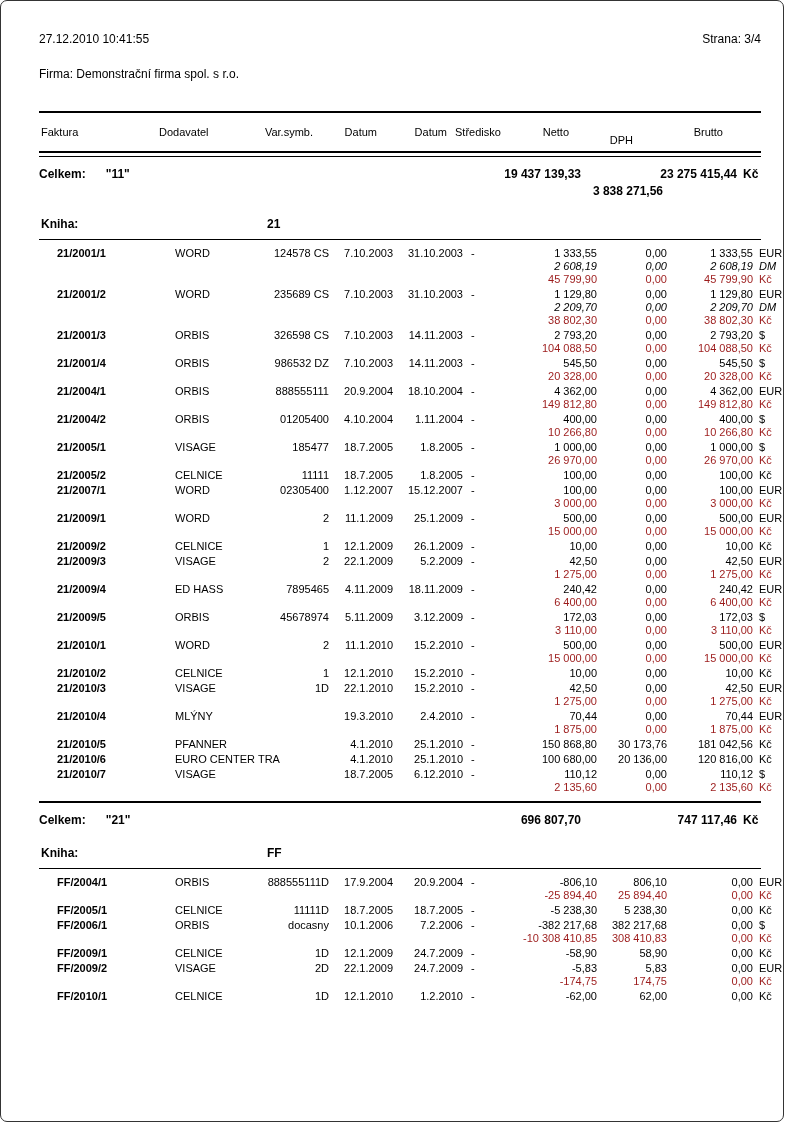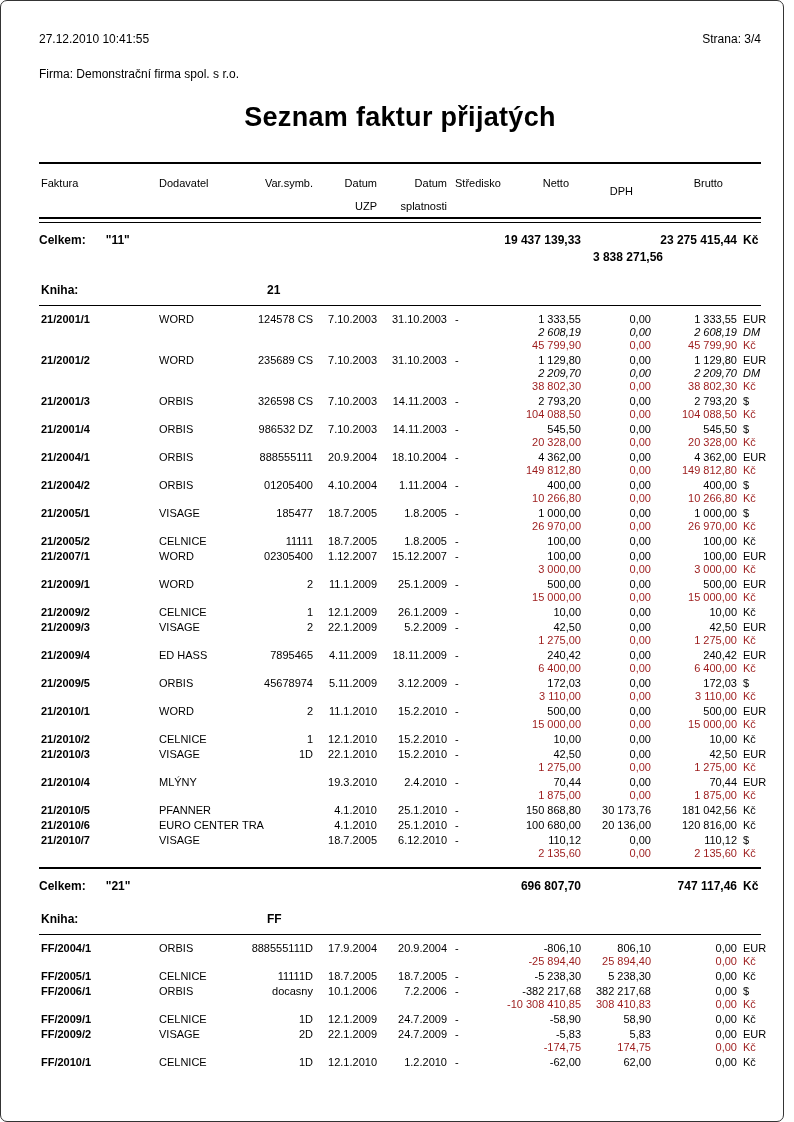--- a/index.html
+++ b/index.html
@@ -21,21 +21,21 @@
   .hline{font-size:11px;line-height:15px;}
   .thead-pad{padding:4px 0 3px;}
   .cell{display:flex;white-space:nowrap;overflow:visible;align-items:center;}
   .cr{justify-content:flex-end;}
   .cl{justify-content:flex-start;}
   .pl2{padding-left:2px;} .pl10{padding-left:10px;} .pl8{padding-left:8px;} .pl6{padding-left:6px;}
   .hd-netto{padding-right:12px;} .hd-dph{padding-right:18px;margin-top:16px;} .hd-brutto{padding-right:14px;}
   
   .rows{margin-top:7px;}
   .row{margin-bottom:2px;}
-  .rline{font-size:11px;line-height:13px;height:13px;}
+  .rline{font-size:11px;line-height:13px;height:13px;margin-left:16px;}
   .fakt{font-weight:bold;}
   .it{font-style:italic;}
   .red{color:#9C1B1B;}
   
   .total-block{padding-top:9px;}
   .total-block.ruled{border-top:2px solid #000;margin-top:7px;}
   .tline{font-weight:bold;font-size:12px;line-height:17px;height:17px;}
   .tlabel{grid-column:1/7;display:flex;gap:20px;}
   .dph-shift{margin-right:-12px;}
   
@@ -49,49 +49,36 @@
 <body>
 
 <div class="page">
 
   <div class="meta-row">
     <span>27.12.2010  10:41:55</span>
     <span>Strana: 3/4</span>
   </div>
   <div class="company">Firma: Demonstrační firma spol. s r.o.</div>
 
-  <div class="title">Seznam faktur přijatých</div>
 
   <div class="thead">
     <div class="rule2"></div>
     <div class="thead-pad">
       <div class="grid hline">
         <div class="cell cl pl2">Faktura</div>
         <div class="cell cl pl10">Dodavatel</div>
         <div class="cell cr">Var.symb.</div>
         <div class="cell cr">Datum</div>
         <div class="cell cr">Datum</div>
         <div class="cell cl pl8">Středisko</div>
         <div class="cell cr hd-netto">Netto</div>
         <div class="cell cr hd-dph">DPH</div>
         <div class="cell cr hd-brutto">Brutto</div>
         <div class="cell"></div>
       </div>
-      <div class="grid hline">
-        <div class="cell"></div>
-        <div class="cell"></div>
-        <div class="cell"></div>
-        <div class="cell cr">UZP</div>
-        <div class="cell cr">splatnosti</div>
-        <div class="cell"></div>
-        <div class="cell"></div>
-        <div class="cell"></div>
-        <div class="cell"></div>
-        <div class="cell"></div>
-      </div>
     </div>
     <div class="double-rule"></div>
   </div>
 
   <div>
       <div class="total-block">
         <div class="grid tline">
           <div class="cell tlabel">
             <span>Celkem:</span>
             <span>"11"</span>

